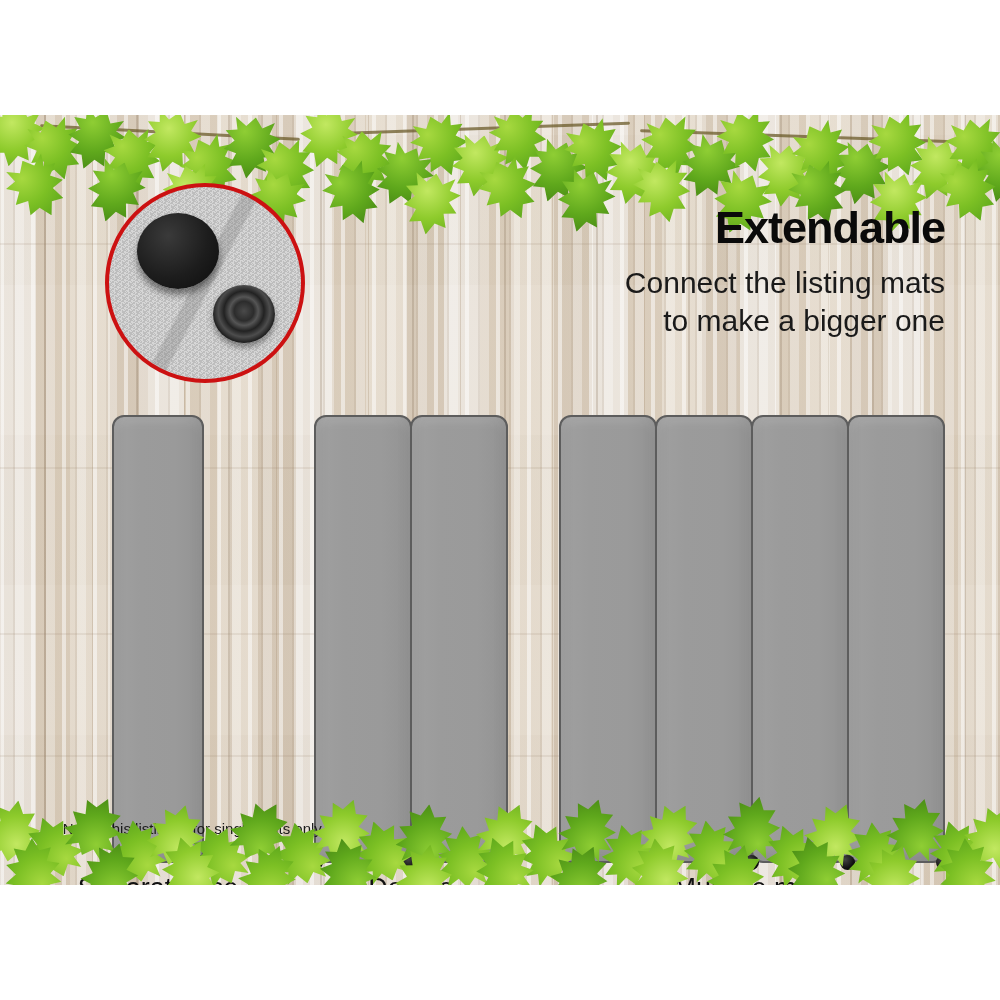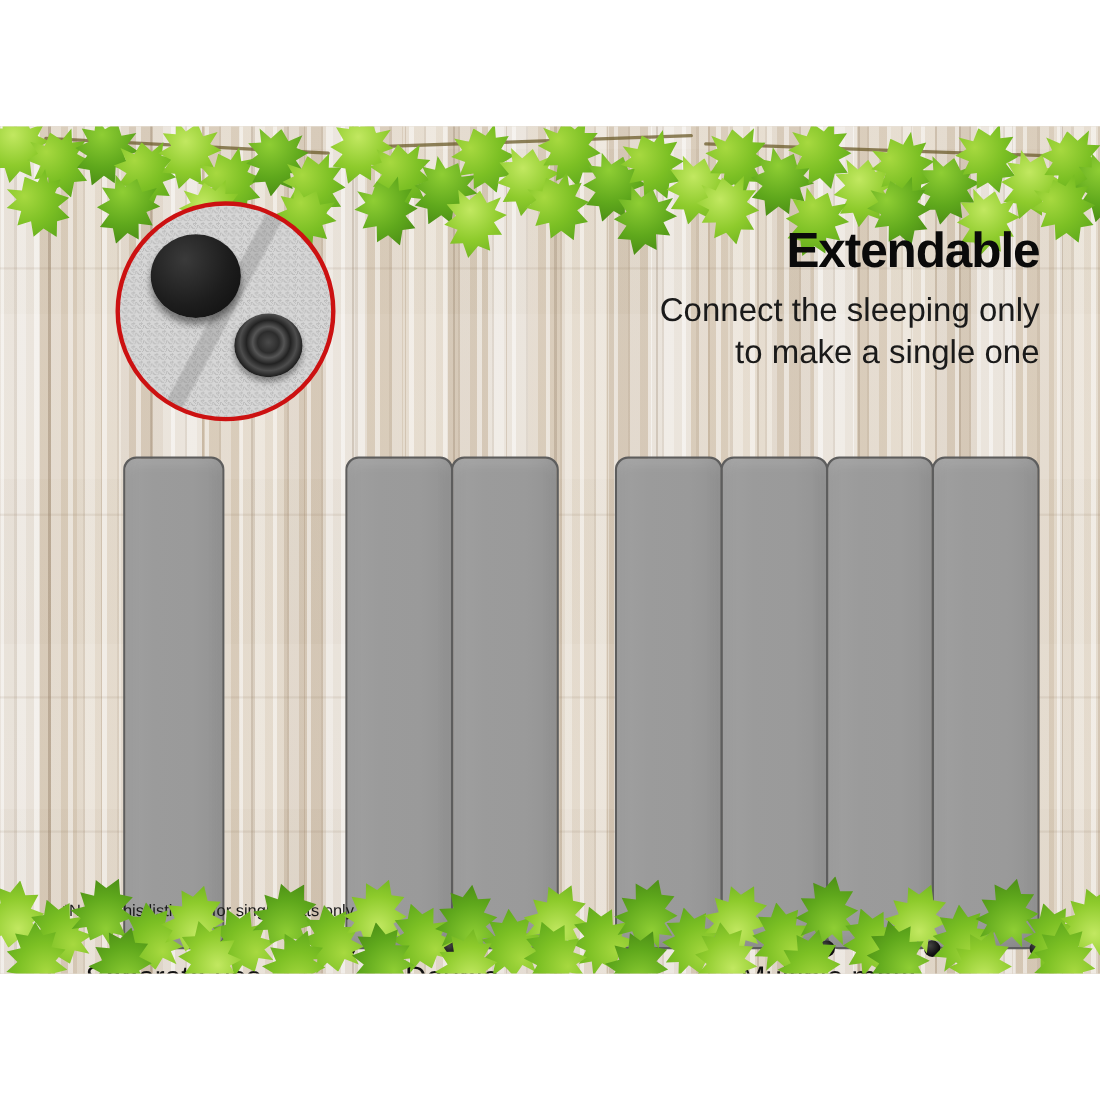--- a/index.html
+++ b/index.html
@@ -268,22 +268,22 @@
       <div class="leaf" style="left:940px; top:46px; transform:rotate(-22deg)"></div>
     </div>
 
     <div id="detail-circle">
       <div id="snap-cap"></div>
       <div id="snap-socket"></div>
     </div>
 
     <div id="headline-block">
       <div id="headline">Extendable</div>
-      <div class="subhead-line" id="subhead-1">Connect the sleeping only</div>
-      <div class="subhead-line" id="subhead-2">to make a single one</div>
+      <div class="subhead-line" id="subhead-1">Connect the listing mats</div>
+      <div class="subhead-line" id="subhead-2">to make a bigger one</div>
     </div>
 
     <div class="mat-group" id="group-separate" style="left:112px; top:300px; width:92px; height:448px;">
       <div class="mat" style="width:92px; height:448px;"></div>
       <div class="dot" style="left:-6px; bottom:-7px;"></div>
       <div class="dot" style="left:83px; bottom:-7px;"></div>
     </div>
     <div class="mat-label" style="left:18px; top:758px; width:280px;">Separate use</div>
 
     <div class="mat-group" id="group-double" style="left:314px; top:300px; width:194px; height:448px;">

